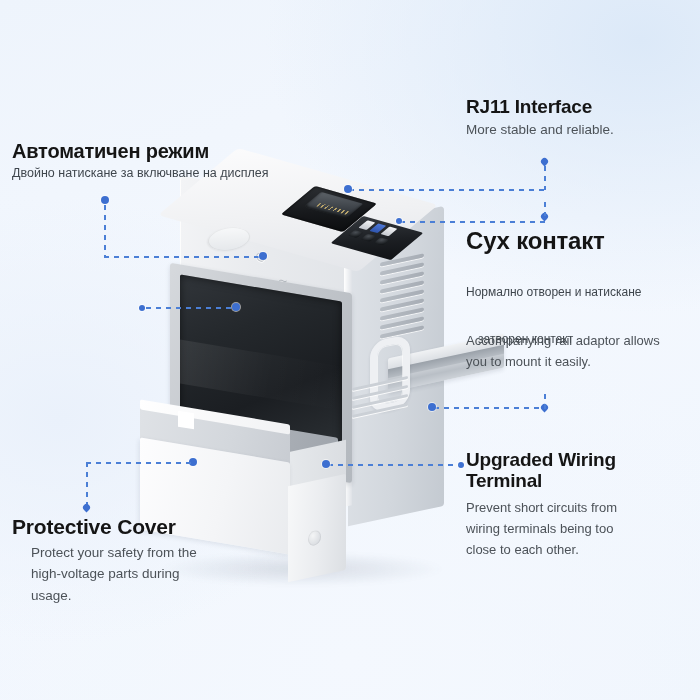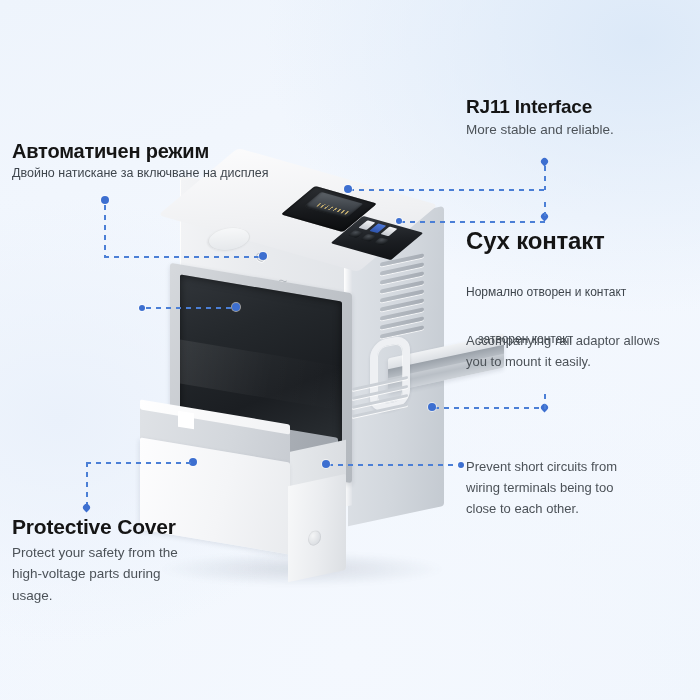--- a/index.html
+++ b/index.html
@@ -46,21 +46,21 @@
   #co-auto { left: 12px; top: 140px; width: 320px; }
   #co-auto .c-title { font-size: 20px; }
   #co-auto .c-desc  { font-size: 12.5px; margin-top: 2px; color: #3f464d; }
 
   #co-lcd { left: 12px; top: 297px; width: 250px; }
   #co-lcd .c-title { font-size: 19px; }
   #co-lcd .c-desc  { font-size: 13.5px; }
 
   #co-cover { left: 12px; top: 515px; width: 215px; }
   #co-cover .c-title { font-size: 21px; }
-  #co-cover .c-desc  { font-size: 13.5px; line-height: 1.62; }
+  #co-cover .c-desc  { font-size: 13.5px; line-height: 1.62; margin-left: 19px; }
 
   
   #co-rj11 { left: 466px; top: 96px; width: 230px; }
   #co-rj11 .c-title { font-size: 19px; }
   #co-rj11 .c-desc  { font-size: 13.5px; }
 
   #co-dry { left: 466px; top: 228px; width: 232px; }
   #co-dry .c-title { font-size: 24px; }
   #co-dry .c-desc  { font-size: 12px; line-height: 1.95; color: #3f464d; }
   #co-dry .c-desc .indent { display: inline-block; padding-left: 12px; }
@@ -522,29 +522,31 @@
   </div>
 
   <div class="callout" id="co-rj11">
     <div class="c-title">RJ11  Interface</div>
     <div class="c-desc">More stable and reliable.</div>
   </div>
 
   <div class="callout" id="co-dry">
     <div class="c-title">Сух контакт</div>
     <div class="c-desc">
-      <span>Нормално отворен и  контакт</span><br>
+      <span>Нормално отворен и  натискане</span><br>
       <span class="indent">затворен контакт</span>
     </div>
   </div>
 
   <div class="callout" id="co-din">
     <div class="c-desc">Accompanying rail adaptor allows
 you to mount it easily.</div>
   </div>
 
   <div class="callout" id="co-wire">
+    <div class="c-title">Upgraded Wiring
+Terminal</div>
     <div class="c-desc">Prevent short circuits from
 wiring terminals being too
 close to each other.</div>
   </div>
 
 </div>
 
 </body></html>

